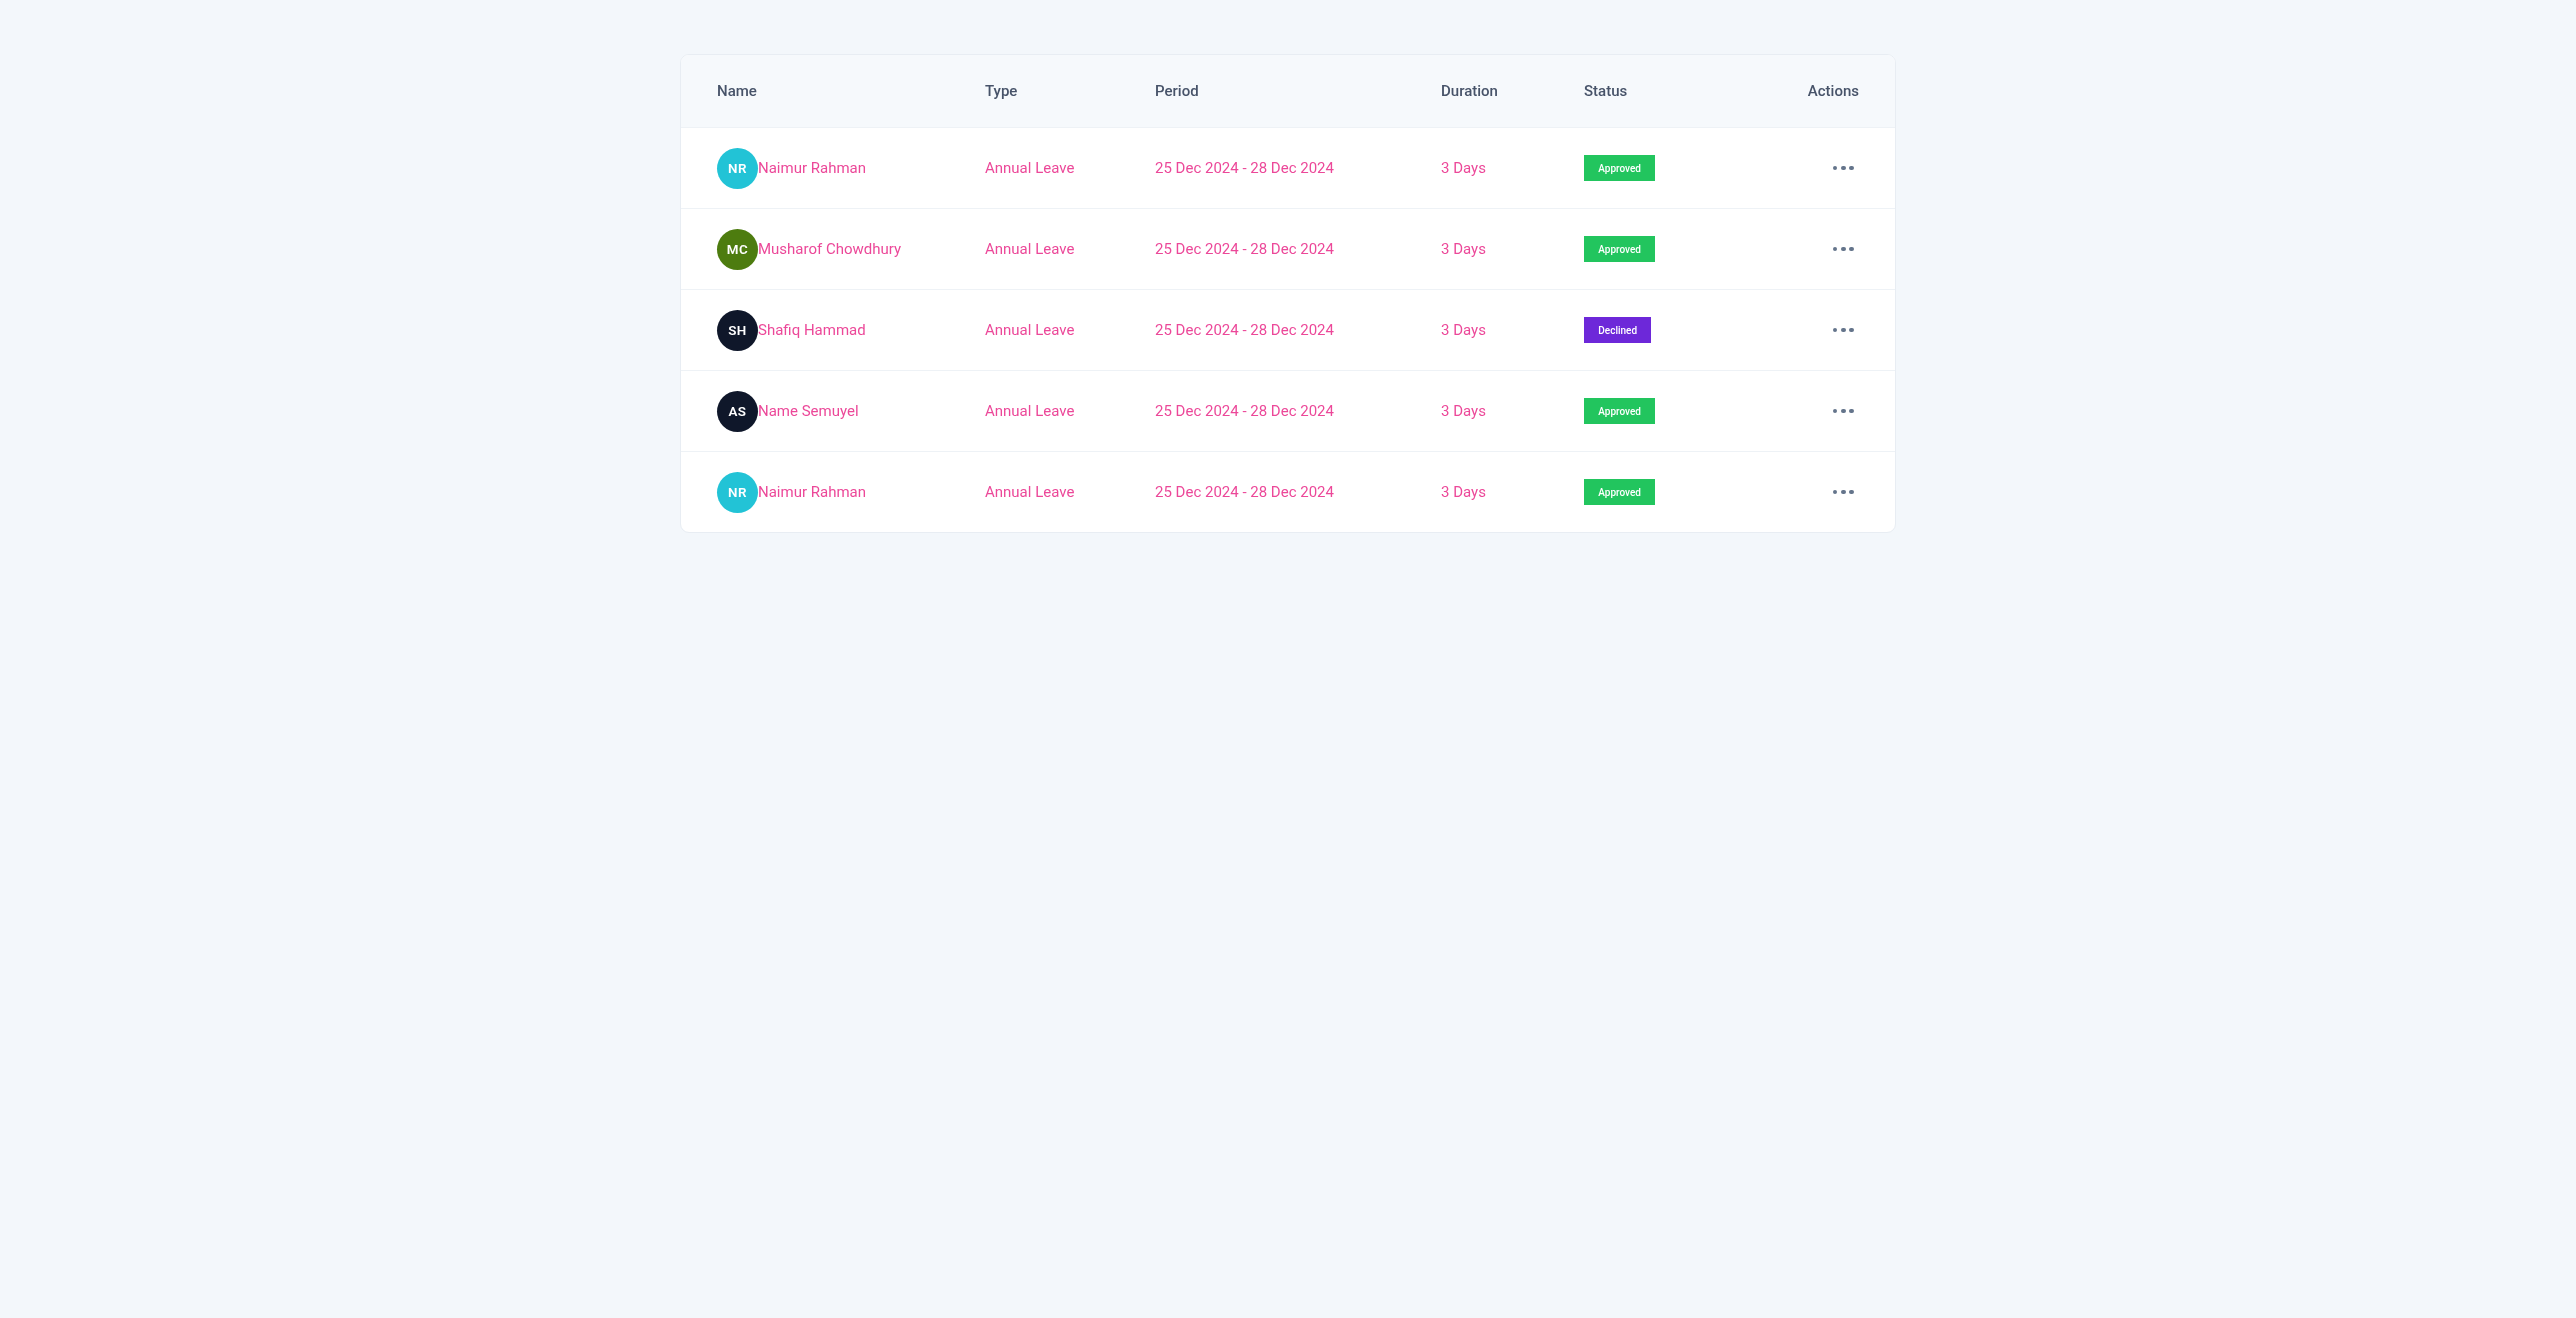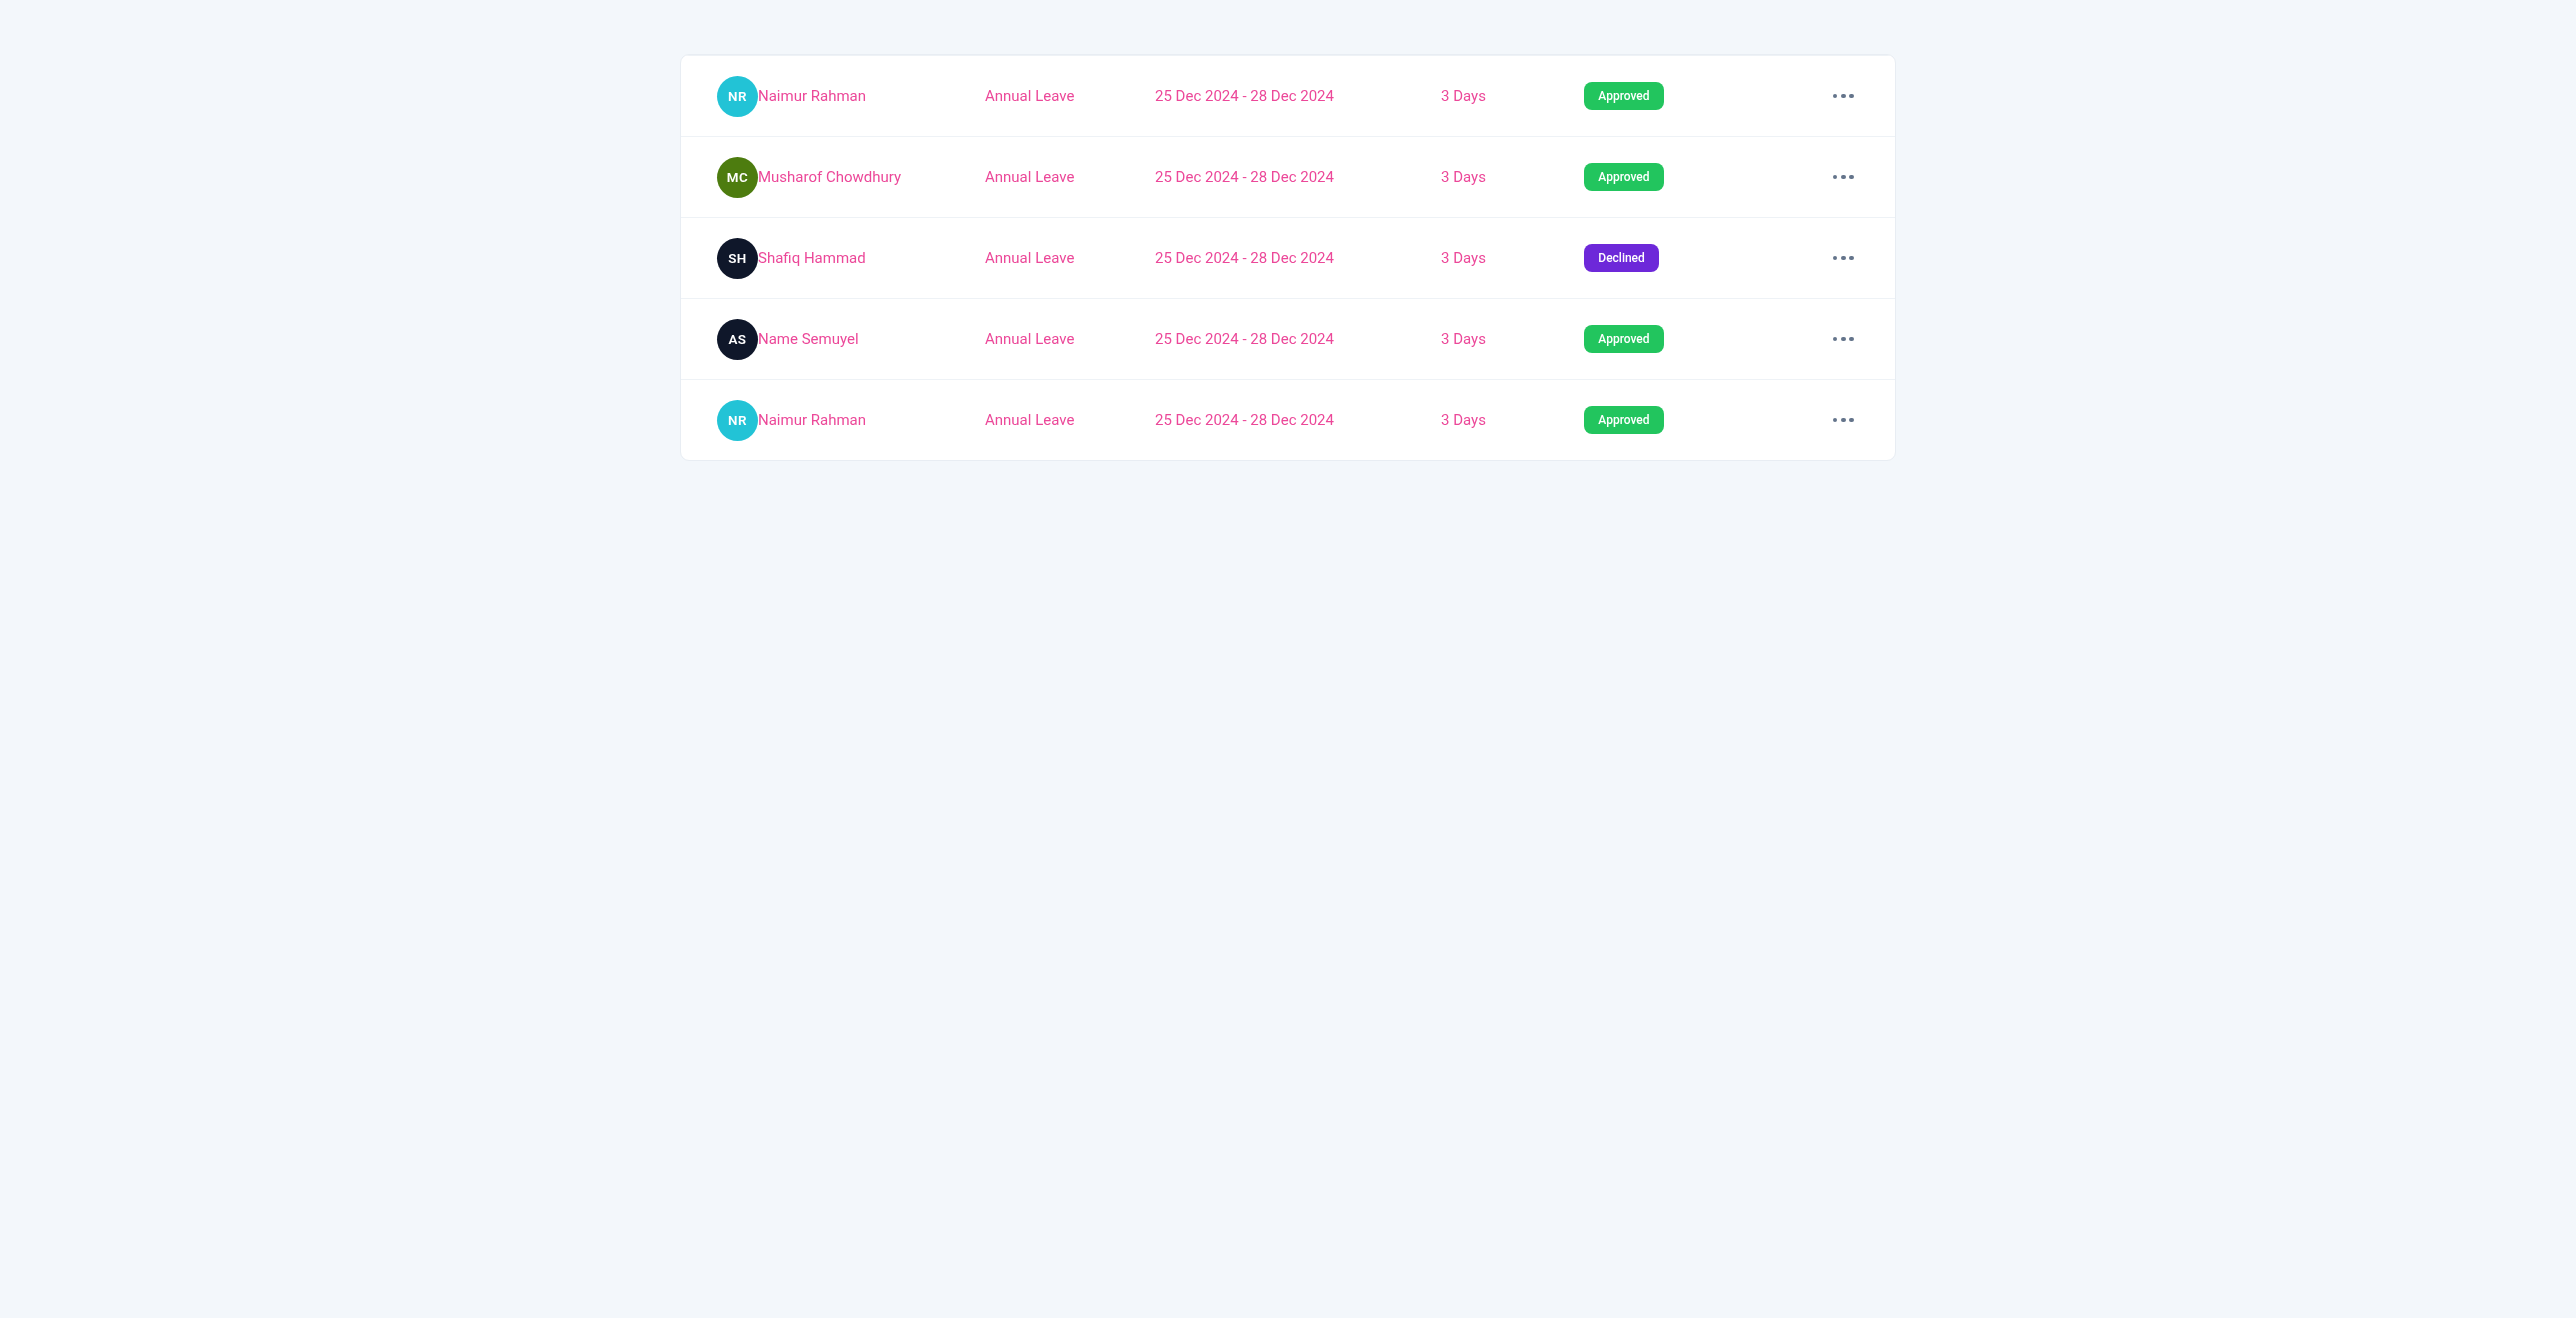--- a/index.html
+++ b/index.html
@@ -51,22 +51,22 @@
   flex-shrink: 0;
 }
 .name-text, .type-text, .period-text, .duration-text {
   color: #ec4899;
   font-size: 15px;
 }
 .badge {
   display: inline-block;
   color: #fff;
   padding: 7.2px 14.3px;
-  border-radius: 8px;
-  font-size: 12px;
+  border-radius: 0;
+  font-size: 10px;
   font-weight: 500;
 }
 .cell-actions { display: flex; justify-content: flex-end; }
 .more-btn {
   background: transparent;
   border: none;
   cursor: pointer;
   padding: 5.4px;
   border-radius: 5.4px;
   display: flex;
@@ -78,20 +78,28 @@
   width: 4.5px;
   height: 4.5px;
   border-radius: 50%;
   background: #64748b;
 }
 </style>
 </head>
 <body>
 
 <div class="card">
+  <div class="row header-row">
+    <div class="cell">Name</div>
+    <div class="cell">Type</div>
+    <div class="cell">Period</div>
+    <div class="cell">Duration</div>
+    <div class="cell">Status</div>
+    <div class="cell" style="text-align:right">Actions</div>
+  </div>
   <div id="table-body">
       <div class="row body-row">
         <div class="cell cell-name">
           <div class="avatar" style="background:#22c3d6">NR</div>
           <span class="name-text">Naimur Rahman</span>
         </div>
         <div class="cell"><span class="type-text">Annual Leave</span></div>
         <div class="cell"><span class="period-text">25 Dec 2024 - 28 Dec 2024</span></div>
         <div class="cell"><span class="duration-text">3 Days</span></div>
         <div class="cell"><span class="badge" style="background:#22c55e">Approved</span></div>

